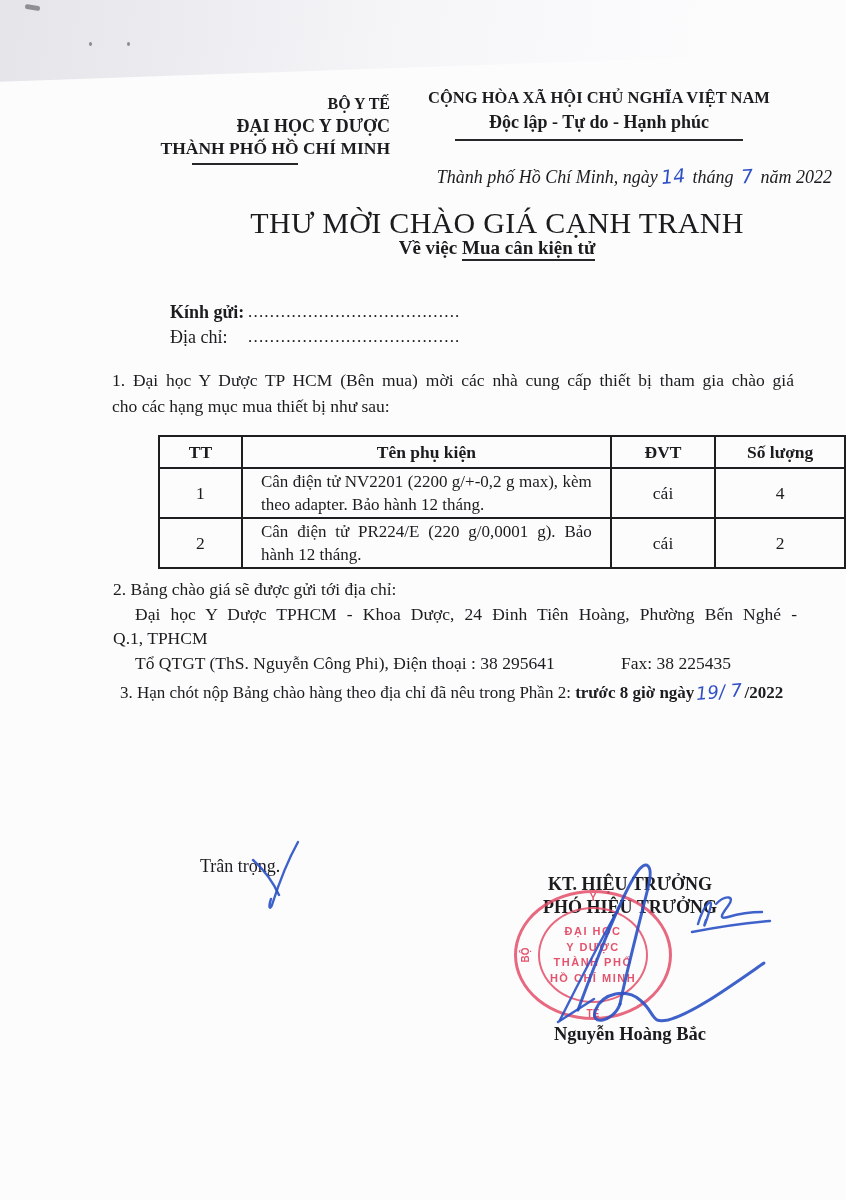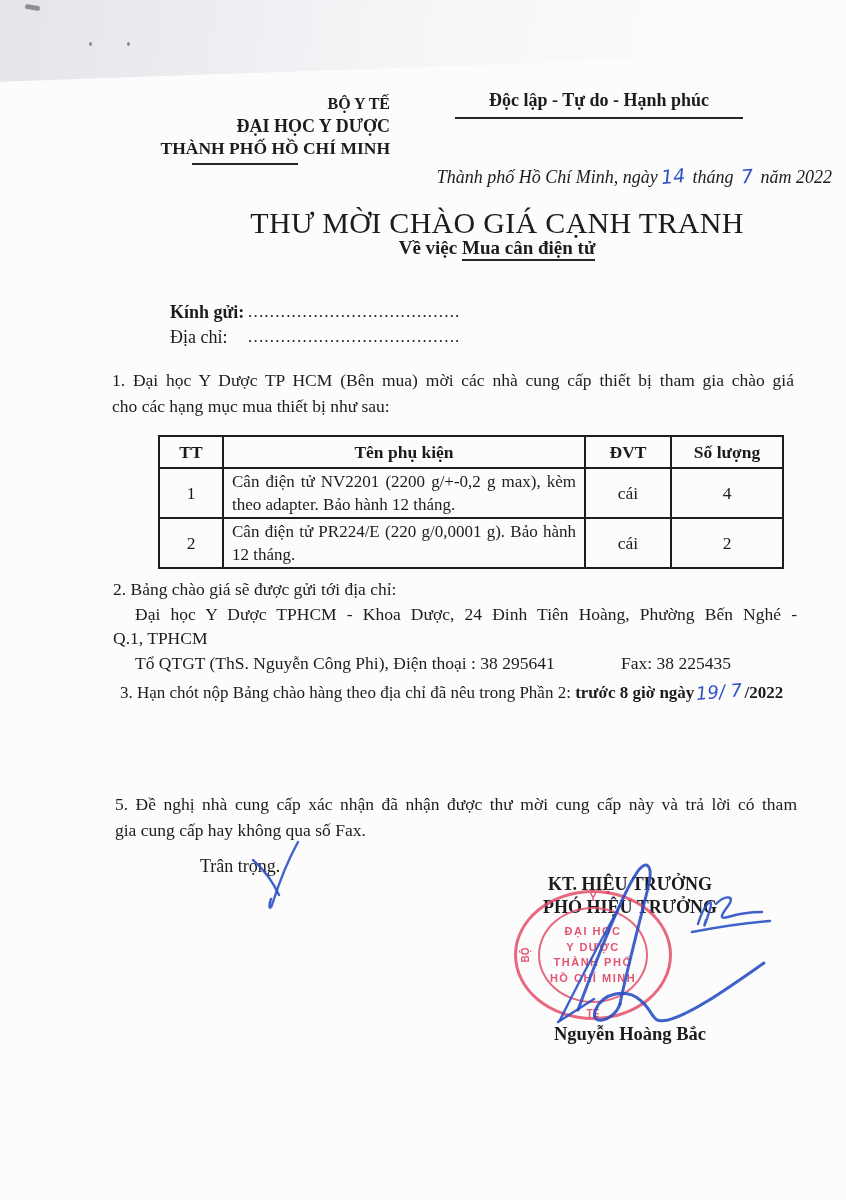--- a/index.html
+++ b/index.html
@@ -44,21 +44,21 @@
   .p2 .ind{padding-left:22px;}
   .faxgap{margin-left:62px;}
   .p3{position:absolute;top:679px;left:120px;white-space:nowrap;font-size:17px;}
   .p3 .hw-date{font-size:18px;margin:0 2px;}
   .p4{position:absolute;top:727px;left:117px;width:680px;}
   .u{text-decoration:underline;text-underline-offset:3px;text-decoration-thickness:1.5px;}
   .p5{position:absolute;top:791px;left:115px;width:682px;}
   .closing{position:absolute;top:856px;left:200px;font-size:18px;}
   
   .items-table{position:absolute;top:435px;left:158px;border-collapse:collapse;table-layout:fixed;}
-  .items-table th,.items-table td{border:2px solid #1e1e21;padding:1px 8px;}
+  .items-table th,.items-table td{border:2px solid #1e1e21;padding:1px 18px;}
   .items-table th{font-size:17.5px;height:28px;}
   .col-no{width:46px;text-align:center;}
   .col-desc{width:344px;}
   .col-unit{width:68px;text-align:center;}
   .col-qty{width:94px;text-align:center;}
   .desc-cell{font-size:17px;line-height:23px;text-align:justify;height:46px;}
   .center-cell{text-align:center;font-size:17.5px;}
   
   .sig-titles{position:absolute;top:873px;left:470px;width:320px;text-align:center;font-weight:bold;font-size:18px;line-height:23px;}
   .sig-name{position:absolute;top:1013px;left:470px;width:320px;text-align:center;font-weight:bold;font-size:18.5px;margin-top:11px;}
@@ -90,35 +90,36 @@
   <div class="dot-b"></div>
 
   <div class="hdr-left">
     <div class="l1">BỘ Y TẾ</div>
     <div class="l2">ĐẠI HỌC Y DƯỢC</div>
     <div class="l3">THÀNH PHỐ HỒ CHÍ MINH</div>
     <div class="hr-short"></div>
   </div>
 
   <div class="hdr-right">
+    <div class="l1">CỘNG HÒA XÃ HỘI CHỦ NGHĨA VIỆT NAM</div>
     <div class="l2">Độc lập - Tự do - Hạnh phúc</div>
     <div class="hr-long"></div>
   </div>
 
   <div class="dateline">
     <span>Thành phố Hồ Chí Minh, ngày</span><span class="hw">14</span>
     <span>tháng</span>
     <span class="hw">7</span>
     <span>năm 2022</span>
   </div>
 
   <div class="title">THƯ MỜI CHÀO GIÁ CẠNH TRANH</div>
   <div class="subtitle">
     <span>Về việc</span>
-    <span class="subj-u">Mua cân điện tử</span>
+    <span class="subj-u">Mua cân kiện tử</span>
   </div>
 
   <div class="recipient">
     <div class="rc-row">
       <span class="rc-lbl b">Kính gửi:</span>
       <span class="rc-dots">.......................................</span>
     </div>
     <div class="rc-row">
       <span class="rc-lbl">Địa chỉ:</span>
       <span class="rc-dots">.......................................</span>
@@ -161,24 +162,20 @@
       <span>Tổ QTGT (ThS. Nguyễn Công Phi), Điện thoại : 38 295641</span>
       <span class="faxgap">Fax: 38 225435</span>
     </div>
   </div>
 
   <div class="para p3">
     <span>3. Hạn chót nộp Bảng chào hàng theo địa chỉ đã nêu trong Phần 2: </span><span class="b">trước 8 giờ ngày</span><span class="hw hw-date">19/ 7</span><span class="b">/2022</span>
   </div>
 
 
-  <div class="para p5">
-    <div class="jline">5. Đề nghị nhà cung cấp xác nhận đã nhận được thư mời cung cấp này và trả lời có tham</div>
-    <div>gia cung cấp hay không qua số Fax.</div>
-  </div>
 
   <div class="closing">Trân trọng.</div>
   <svg class="check-svg" width="64" height="74" viewBox="0 0 64 74">
     <path class="ink-thin" d="M 7 22 C 17 31, 27 44, 33 57"></path>
     <path class="ink-thin" d="M 52 4 C 42 22, 32 48, 26 67 C 24 72, 22 70, 25 61"></path>
   </svg>
 
   <div class="sig-titles">
     <div>KT. HIỆU TRƯỞNG</div>
     <div>PHÓ HIỆU TRƯỞNG</div>

